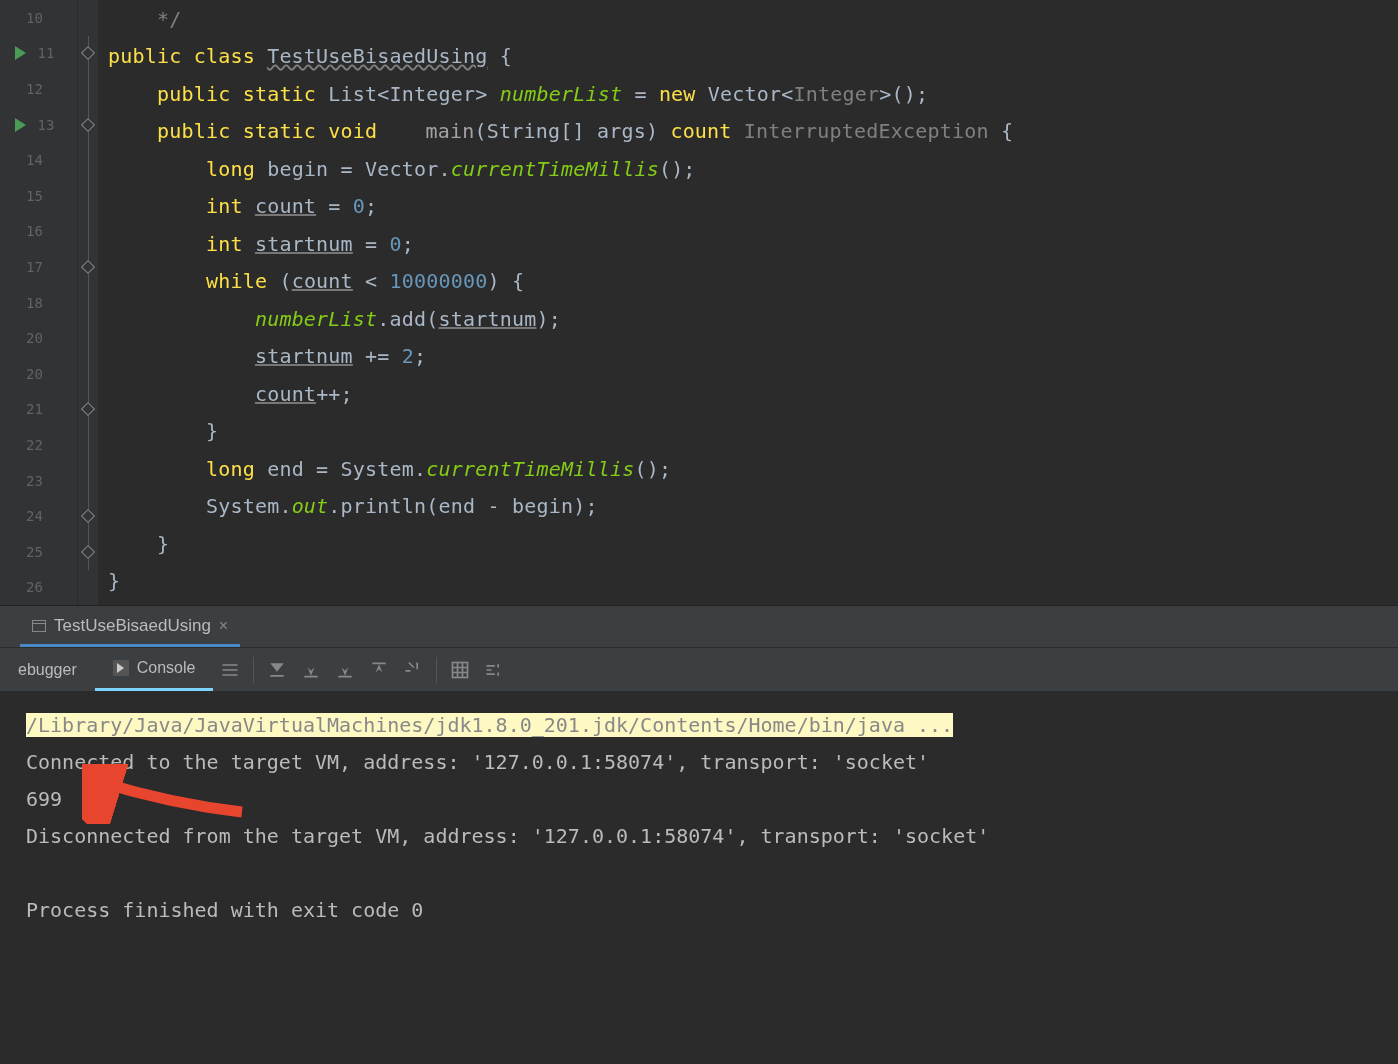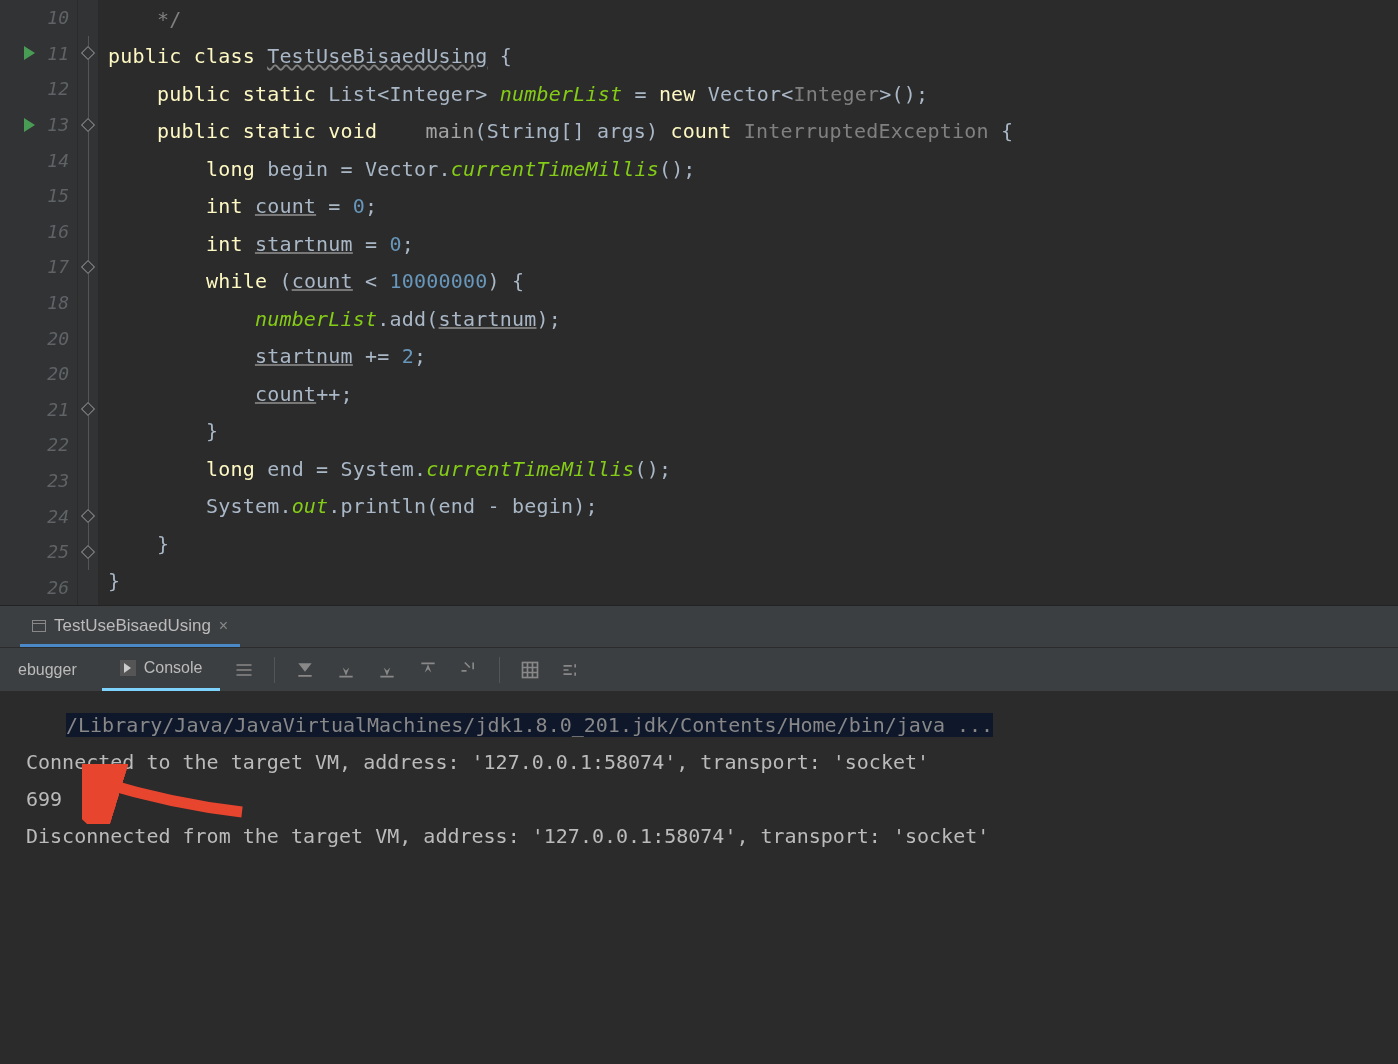--- a/index.html
+++ b/index.html
@@ -21,26 +21,25 @@
   width: 78px;
   background: #313335;
   border-right: 1px solid #2b2b2b;
   display: flex;
   flex-direction: column;
 }
 .gutter-row {
   height: 37.5px;
   display: flex;
   align-items: center;
-  justify-content: flex-end;
+  justify-content: center;
   padding-right: 8px;
   gap: 10px;
   color: #606366;
-  font-size: 18px;
-  font-style: italic;
+  font-size: 14px;
 }
 .run-icon {
   width: 0; height: 0;
   border-left: 11px solid #499c54;
   border-top: 7px solid transparent;
   border-bottom: 7px solid transparent;
   margin-right: 2px;
 }
 .fold-col {
   width: 20px;
@@ -76,21 +75,21 @@
   background: #2b2b2b;
 }
 .code-row {
   height: 37.5px;
   display: flex;
   align-items: center;
   white-space: pre;
   font-size: 20px;
   letter-spacing: 0.2px;
 }
-.k { color: #fef9c3; }
+.k { color: #fde047; }
 .cls { color: #a9b7c6; }
 .method { color: #a3a3a3; margin-left: 36px; }
 .num { color: #6897bb; }
 .field { color: #84cc16; font-style: italic; }
 .cmt { color: #808080; }
 .u { text-decoration: underline; text-decoration-color: #777; text-align: center; }
 .wavy { text-decoration: underline wavy #808080; }
 
 .run-panel {
   background: #3c3f41;
@@ -117,21 +116,21 @@
   font-size: 17px;
   border-bottom: 3px solid #4a88c7;
 }
 .close-x { color: #888; font-size: 16px; cursor: pointer; }
 .toolrow {
   height: 44px;
   display: flex;
   align-items: center;
   background: #3c3f41;
   border-bottom: 1px solid #2b2b2b;
-  gap: 7px;
+  gap: 0;
 }
 .tool-tab {
   padding: 0 18px;
   height: 100%;
   display: flex;
   align-items: center;
   gap: 8px;
   color: #bbbbbb;
   font-family: -apple-system, sans-serif;
   font-size: 16px;
@@ -151,21 +150,21 @@
   font-size: 20px;
   color: #bbbbbb;
   position: relative;
 }
 .console-line {
   height: 37px;
   display: flex;
   align-items: center;
   white-space: pre;
 }
-.cmd { background: #0f172a; color: #888; margin-left: 40px; }
+.cmd { background: #fef9c3; color: #888; }
 .arrow {
   position: absolute;
   left: 82px;
   top: 72px;
   pointer-events: none;
 }
 .window-icon {
   width: 14px; height: 12px;
   border: 1.5px solid #888;
   position: relative;
@@ -392,14 +391,15 @@
         <path d="M0,0 L10,5 L0,10 z" fill="#e8452f"></path>
           </marker>
         </defs>
       <path d="M160,48 Q 90,40 18,18" stroke="#e8452f" stroke-width="11" fill="none" marker-end="url(#ah)"></path>
     </svg>
   <div class="console-line"><span class="cmd">/Library/Java/JavaVirtualMachines/jdk1.8.0_201.jdk/Contents/Home/bin/java ...</span></div>
       <div class="console-line">Connected to the target VM, address: '127.0.0.1:58074', transport: 'socket'</div>
       <div class="console-line">699</div>
       <div class="console-line">Disconnected from the target VM, address: '127.0.0.1:58074', transport: 'socket'</div>
       <div class="console-line"></div>
+      <div class="console-line">Process finished with exit code 0</div>
     </div>
 </div>
 
 </body></html>

